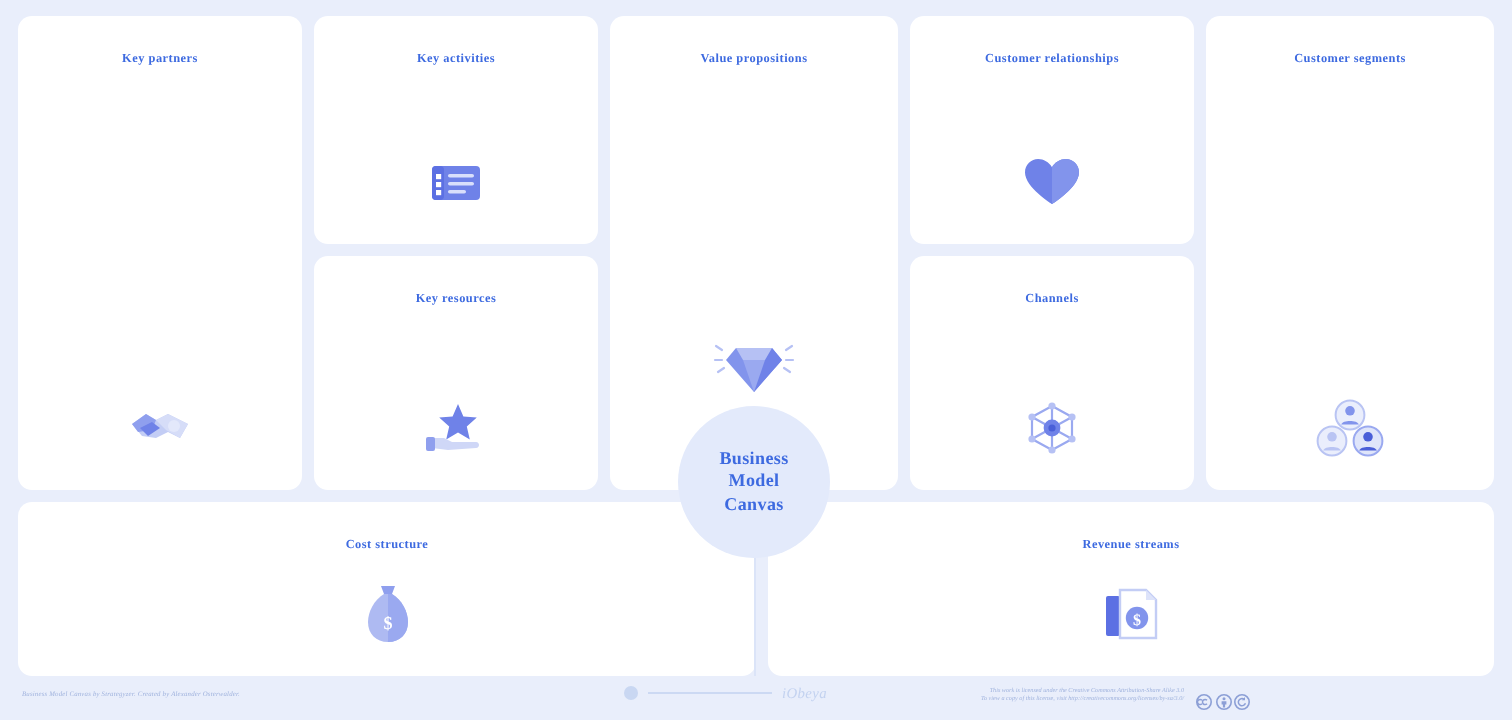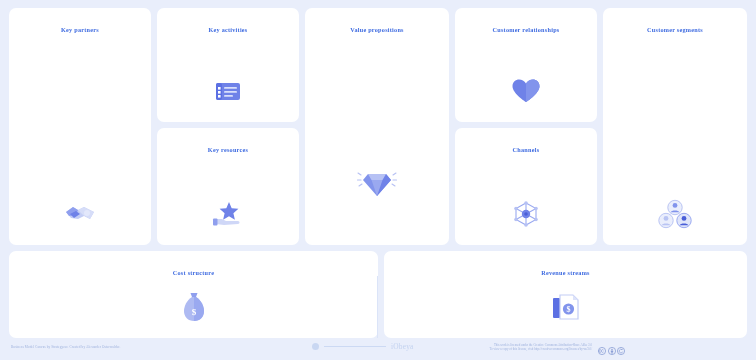--- a/index.html
+++ b/index.html
@@ -88,20 +88,21 @@
     width:1.4px;height:62px;
     background:#dbe4f8;
     z-index:2;
   }
 
   
   .footer{
     position:absolute;
     left:0;bottom:0;width:632px;height:20px;
     z-index:7;
+    font-style:italic;
   }
   .footer-left{
     position:absolute;left:11px;top:5px;
     font-family:"Liberation Serif",serif;
     font-size:3.4px;
     color:#9fb2dd;
     letter-spacing:.1px;
     white-space:nowrap;
   }
   .footer-center{
@@ -271,20 +272,27 @@
           <path d="M37 17 L40 19"></path>
       </g>
       <path d="M13 7 L31 7 L36 13 L22 29 L8 13 Z" fill="#8294ec"></path>
       <path d="M22 7 L31 7 L36 13 L22 29 Z" fill="#6f82e8"></path>
       <path d="M13 7 L31 7 L27.5 13 L16.5 13 Z" fill="#b6c1f4"></path>
       <path d="M8 13 L36 13 L22 29 Z" fill="#8294ec" opacity="0.0"></path>
       <path d="M16.5 13 L27.5 13 L22 29 Z" fill="#9aa9f0"></path>
     </svg>
   </div>
 
+  <div class="center-hub">
+    <div class="center-hub-text">
+      <span>Business</span>
+      <span>Model</span>
+      <span>Canvas</span>
+    </div>
+  </div>
 
   <div class="footer">
     <div class="footer-left">Business Model Canvas by Strategyzer. Created by Alexander Osterwalder.</div>
 
     <div class="footer-center">
       <div class="fc-dot"></div>
       <div class="fc-line"></div>
       <div class="fc-brand">iObeya</div>
     </div>
 

